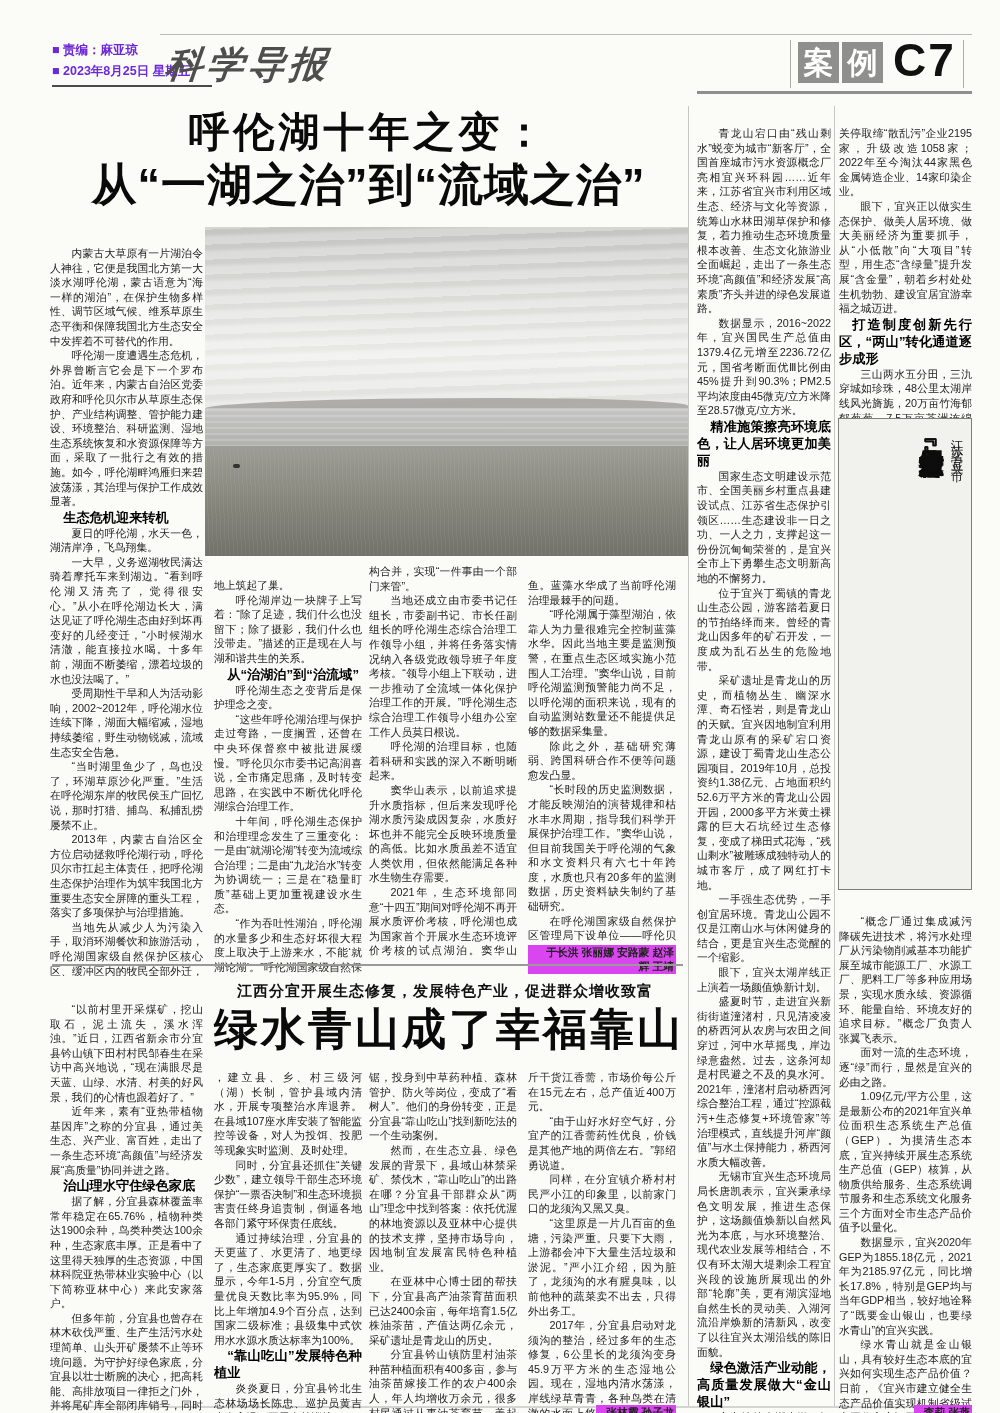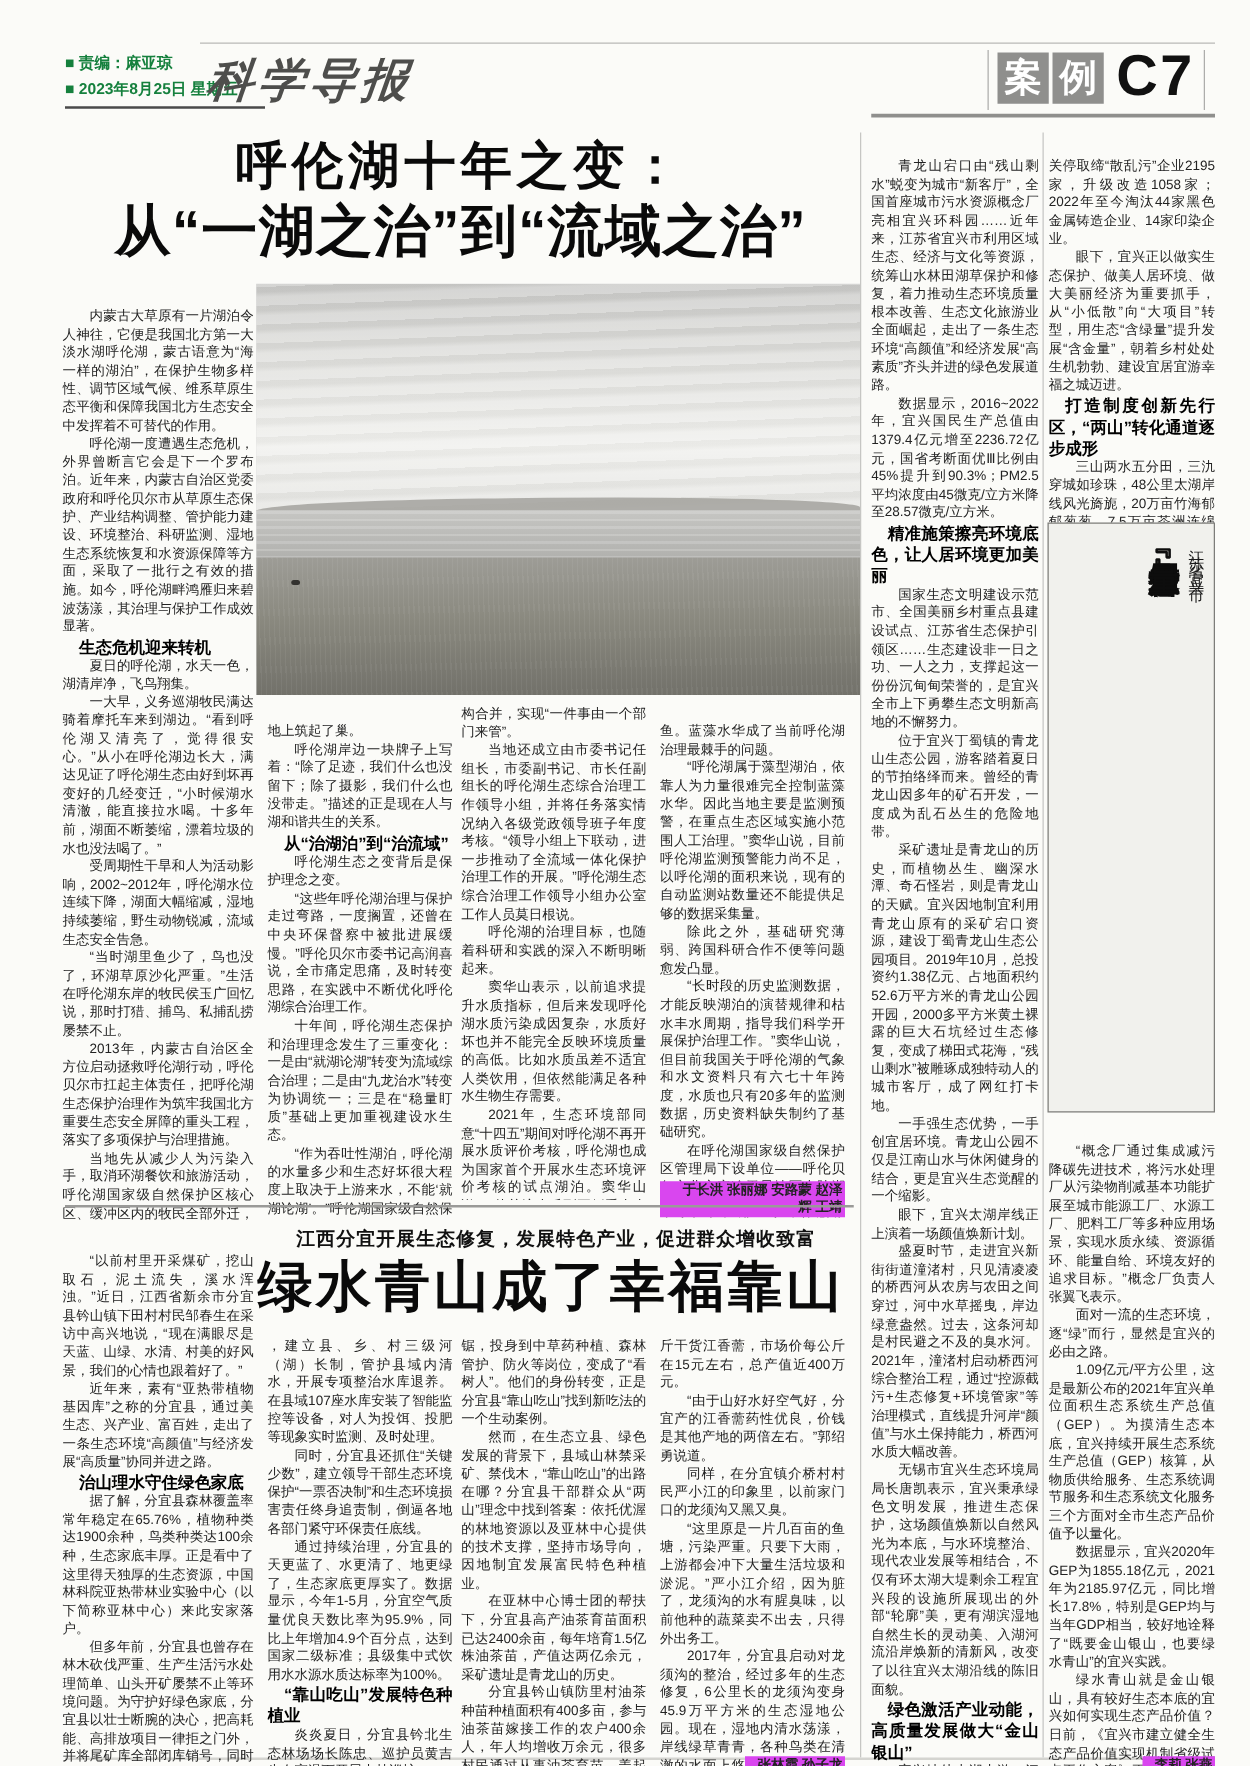--- a/index.html
+++ b/index.html
@@ -2,21 +2,21 @@
 <html><head>
 <meta charset="utf-8">
 <style>
   html,body{margin:0;padding:0;}
   body{
     width:1000px;height:1413px;position:relative;background:#fbfbf8;
     font-family:"Liberation Sans","DejaVu Sans",sans-serif;color:#1c1c1c;overflow:hidden;
   }
   .abs{position:absolute;}
   
-  .editor-block{left:52px;top:40px;width:170px;font-size:12.5px;line-height:21px;font-weight:600;color:#15803d;}
+  .editor-block{left:52px;top:40px;width:170px;font-size:12.5px;line-height:21px;font-weight:600;color:#6d28d9;}
   .editor-underline{left:52px;top:85px;width:160px;height:2px;background:#4a4a4a;}
   .masthead{left:166px;top:40px;width:190px;font-family:"DejaVu Serif","Liberation Serif",serif;
     font-size:37px;font-weight:700;font-style:italic;color:#4e4e4c;letter-spacing:4px;transform:skewX(-6deg);}
   .topline{left:160px;top:34px;width:812px;height:1px;background:#b9b9b6;}
   .anli-bar{top:40px;width:1px;height:48px;background:#adadab;}
   .anli-sq{top:42px;width:41px;height:41px;background:#8f8f8d;color:#fff;font-size:30px;font-weight:700;
     text-align:center;line-height:41px;}
   .c7{left:893px;top:33px;width:70px;font-size:46px;font-weight:700;color:#111;letter-spacing:2px;}
   .anli-underline{left:697px;top:91px;width:275px;height:3px;background:#8f8f8d;}
   
@@ -52,21 +52,21 @@
   .col{position:absolute;overflow:hidden;text-align:justify;font-size:10.8px;line-height:14.6px;color:#222;margin-top:16px;}
   .col p,.col h3{margin:0;}
   .para{text-indent:2em;}
   .para.cont{text-indent:0;}
   .subhead{font-size:13.2px;font-weight:700;color:#000;line-height:17px;margin:9px 0 7px;text-indent:1em;}
   .byline{position:absolute;bottom:0;right:0;max-width:95%;font-weight:700;background:#d946ef;
     padding:0 2px 0 10px;text-indent:0;text-align:right;}
   
   .kicker2{left:214px;top:982px;width:462px;text-align:center;font-size:15px;font-weight:700;
     letter-spacing:1px;color:#111;}
-  .title2{left:206px;top:1000px;width:478px;text-align:left;font-size:44px;font-weight:900;
+  .title2{left:206px;top:1000px;width:478px;text-align:right;font-size:44px;font-weight:900;
     letter-spacing:3px;color:#0a0a0a;}
   
   .vbox{left:838px;top:418px;width:134px;height:472px;background:#f1f1ed;border:1px solid #7d7d7a;
     box-sizing:border-box;display:flex;flex-direction:row-reverse;justify-content:flex-start;
     padding:10px 6px 6px 4px;}
   .vkicker{writing-mode:vertical-rl;font-size:12.5px;letter-spacing:6px;color:#1a1a1a;margin-left:4px;}
   .vtitle{writing-mode:vertical-rl;font-family:"DejaVu Serif","Liberation Serif",serif;
     font-size:25px;font-weight:700;color:#0d0d0d;line-height:1;margin-top:2px;}
 </style>
 </head>

